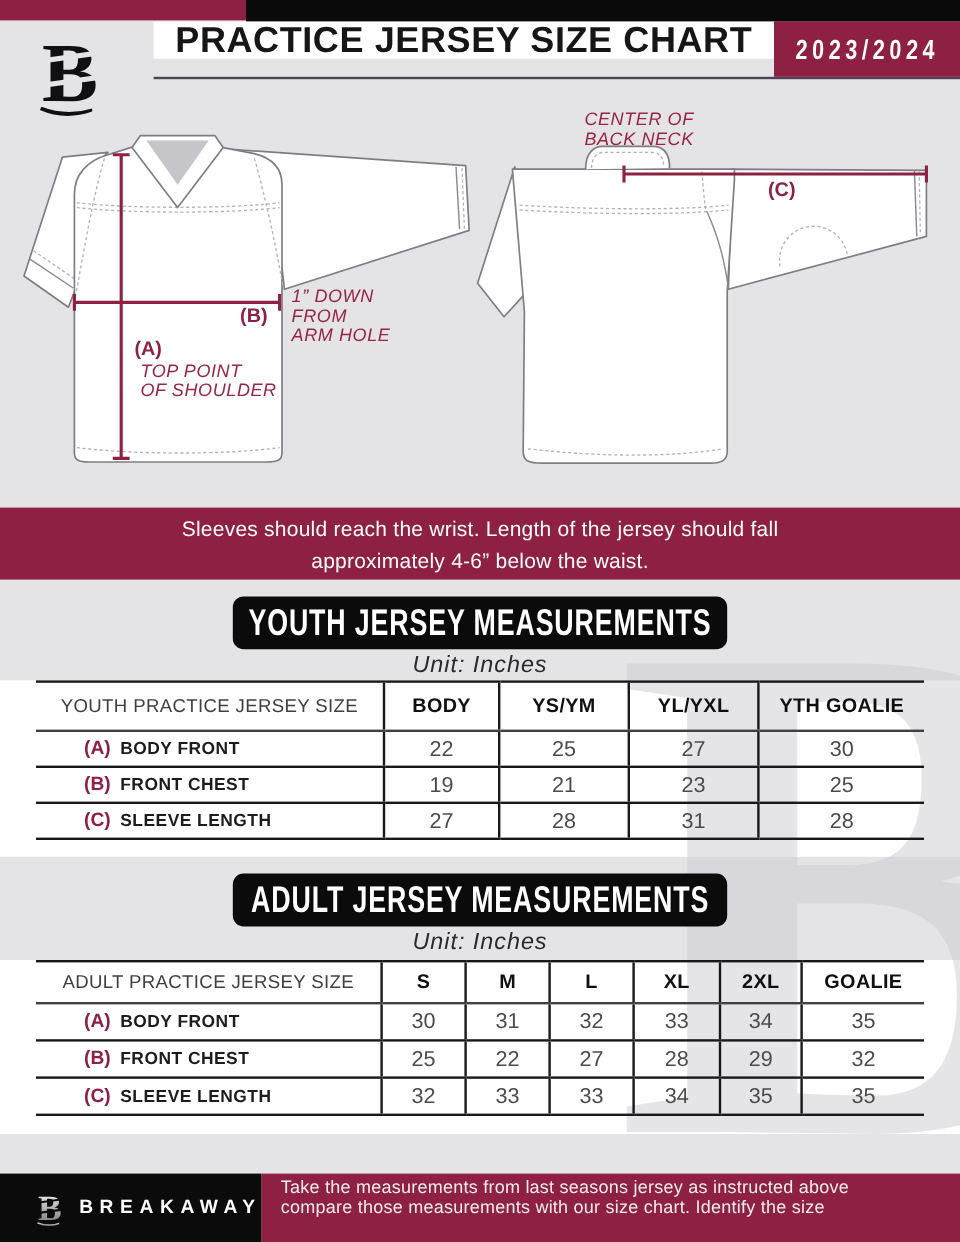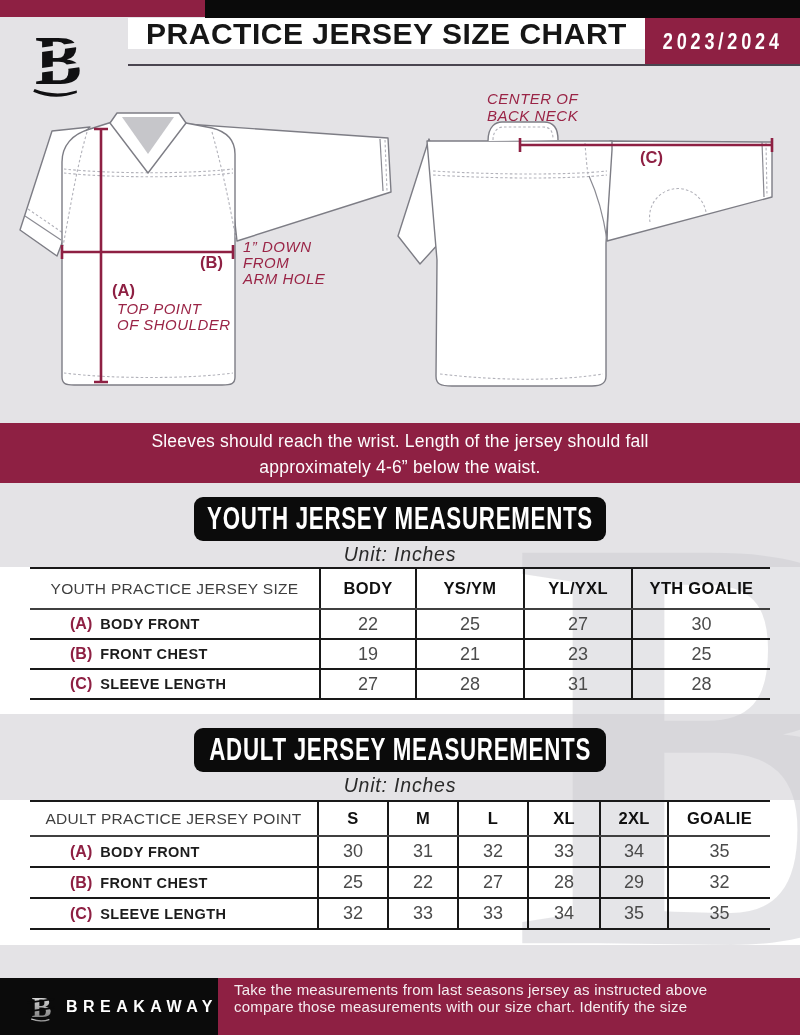--- a/index.html
+++ b/index.html
@@ -214,21 +214,21 @@
         <col style="width:288px">
         <col style="width:70px">
         <col style="width:70px">
         <col style="width:70px">
         <col style="width:72px">
         <col style="width:68px">
         <col style="width:102px">
       </colgroup>
     <tbody>
         <tr class="head-row">
-      <th class="size-label">ADULT PRACTICE JERSEY POINT</th>
+      <th class="size-label">ADULT PRACTICE JERSEY SIZE</th>
       <th class="size-col">S</th>
       <th class="size-col">M</th>
       <th class="size-col">L</th>
       <th class="size-col">XL</th>
       <th class="size-col">2XL</th>
       <th class="size-col">GOALIE</th>
     </tr>
     <tr class="data-row">
       <td class="label-cell"><span class="marker-txt">(A)</span><span class="row-label">BODY FRONT</span></td>
       <td class="val">30</td>

